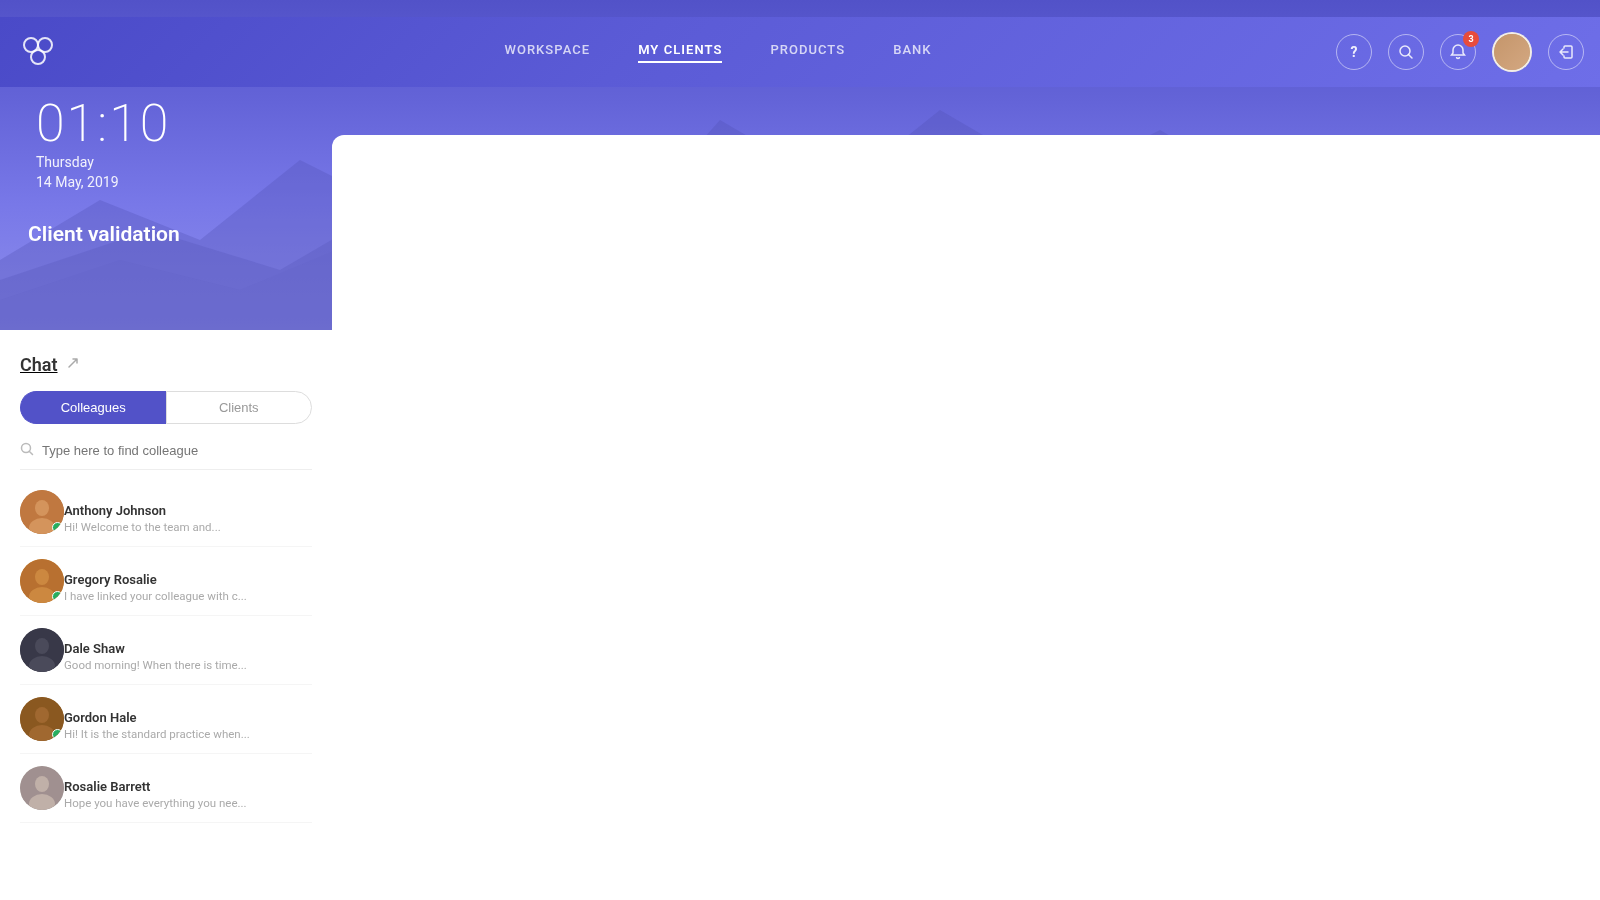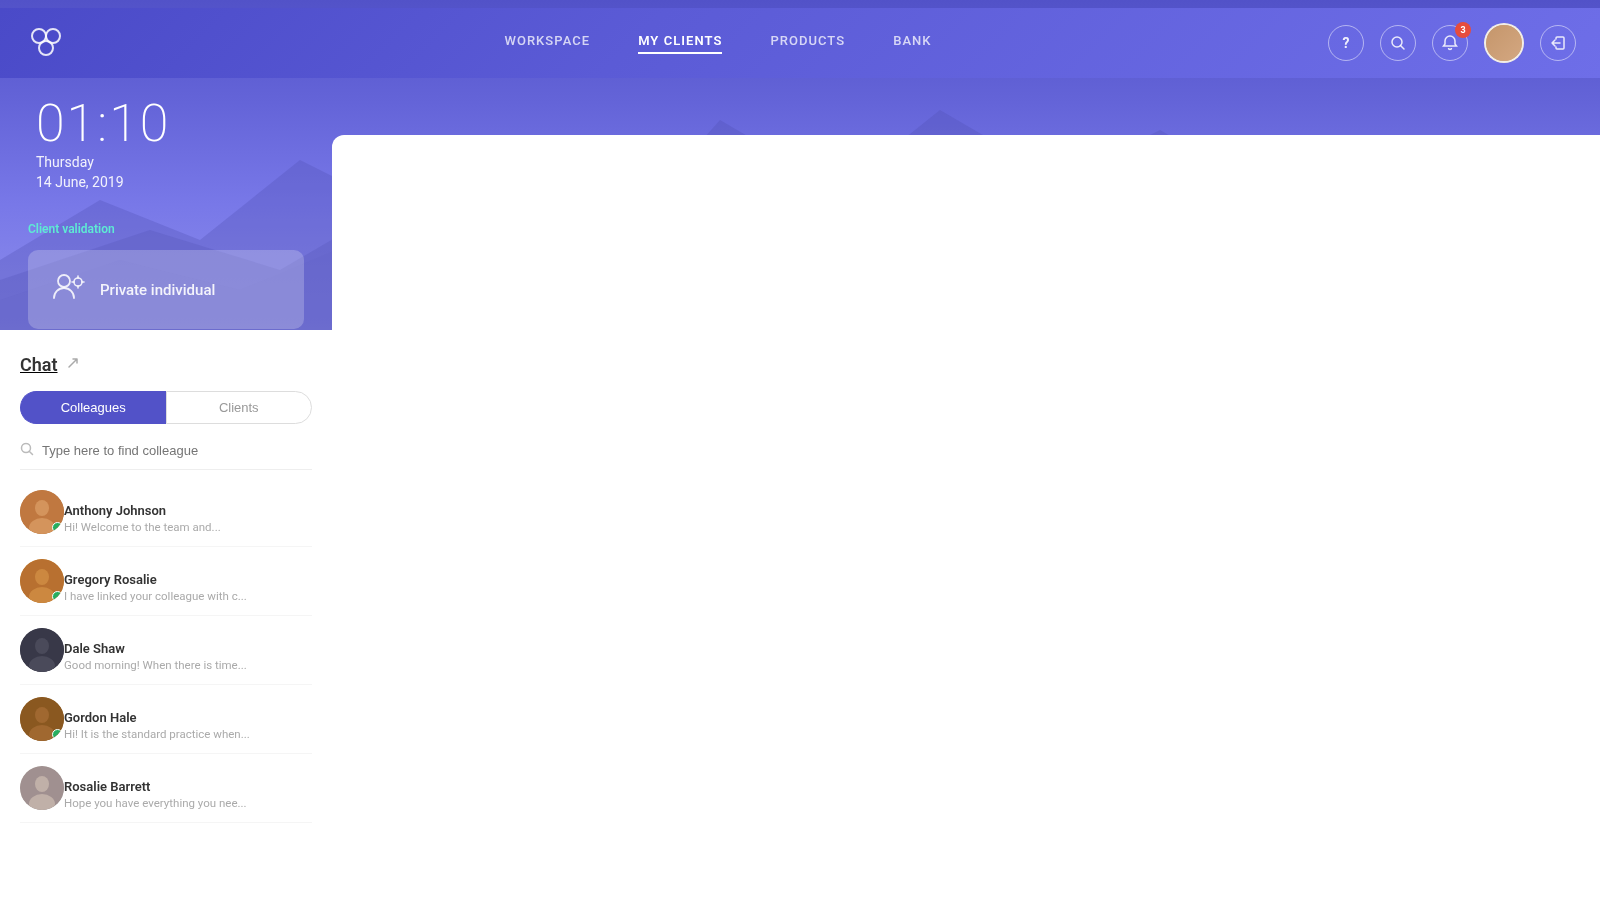--- a/index.html
+++ b/index.html
@@ -8,26 +8,26 @@
       background: #5b5bd6;
       width: 1600px;
       height: 900px;
       overflow: hidden;
       position: relative;
     }
 
     
     .header {
       position: absolute;
-      top: 8px; left: 0; right: 0;
+      top: 17px; left: 0; right: 0;
       height: 70px;
       background: linear-gradient(135deg, #4a4ac8 0%, #5b5bd6 40%, #6e6ee8 100%);
       display: flex;
       align-items: center;
-      padding: 0 24px;
+      padding: 0 16px;
       z-index: 10;
     }
     .header-logo {
       width: 44px;
       height: 44px;
       margin-right: 40px;
     }
     .header-logo svg {
       width: 44px; height: 44px;
     }
@@ -136,22 +136,22 @@
       opacity: 0.9;
       margin-top: 4px;
     }
 
     
     .client-validation {
       padding: 0 28px;
       margin-top: 8px;
     }
     .client-validation-title {
-      color: #5eead4;
-      font-size: 12px;
+      color: #ffffff;
+      font-size: 21px;
       font-weight: 600;
       margin-bottom: 14px;
     }
     .client-validation-card {
       background: rgba(255,255,255,0.22);
       border-radius: 10px;
       padding: 22px 24px;
       display: flex;
       align-items: center;
       gap: 14px;
@@ -369,39 +369,25 @@
     <path d="M0 280 L0 200 L100 140 L200 180 L300 100 L420 160 L520 80 L640 150 L720 60 L840 130 L940 50 L1060 120 L1160 70 L1280 140 L1380 90 L1480 150 L1600 100 L1600 280 Z" fill="rgba(80,80,180,0.3)"></path>
     <path d="M0 280 L0 220 L150 170 L280 210 L400 140 L530 190 L660 110 L780 170 L900 90 L1020 160 L1140 100 L1260 170 L1380 120 L1500 180 L1600 140 L1600 280 Z" fill="rgba(90,90,190,0.35)"></path>
     <path d="M0 280 L0 240 L120 200 L240 230 L360 180 L480 220 L600 160 L700 210 L820 155 L940 200 L1060 165 L1180 205 L1300 170 L1420 210 L1540 180 L1600 200 L1600 280 Z" fill="rgba(100,100,200,0.25)"></path>
   </svg>
 </div>
 
 <div class="left-panel">
   <div class="clock-section">
     <div class="clock-time">01:10</div>
     <div class="clock-date">Thursday</div>
-    <div class="clock-date">14 June, 2019</div>
+    <div class="clock-date">14 May, 2019</div>
   </div>
 
   <div class="client-validation">
     <div class="client-validation-title">Client validation</div>
-    <div class="client-validation-card">
-      <span class="client-icon">
-        <svg width="34" height="28" viewBox="0 0 34 28" fill="none">
-          <circle cx="12" cy="9" r="6" stroke="rgba(255,255,255,0.85)" stroke-width="1.8" fill="none"></circle>
-          <path d="M2 26c0-5.5 4.5-10 10-10s10 4.5 10 10" stroke="rgba(255,255,255,0.85)" stroke-width="1.8" fill="none" stroke-linecap="round"></path>
-          <circle cx="26" cy="10" r="4" stroke="rgba(255,255,255,0.85)" stroke-width="1.6" fill="none"></circle>
-          <line x1="26" y1="6" x2="26" y2="4" stroke="rgba(255,255,255,0.85)" stroke-width="1.6" stroke-linecap="round"></line>
-          <line x1="26" y1="14" x2="26" y2="16" stroke="rgba(255,255,255,0.85)" stroke-width="1.6" stroke-linecap="round"></line>
-          <line x1="22" y1="10" x2="20" y2="10" stroke="rgba(255,255,255,0.85)" stroke-width="1.6" stroke-linecap="round"></line>
-          <line x1="30" y1="10" x2="32" y2="10" stroke="rgba(255,255,255,0.85)" stroke-width="1.6" stroke-linecap="round"></line>
-        </svg>
-      </span>
-      <span class="client-label">Private individual</span>
-    </div>
   </div>
 </div>
 
 <div class="chat-section">
   <div class="chat-header">
     <span class="chat-title">Chat</span>
     <span class="chat-expand-icon">
       <svg width="14" height="14" viewBox="0 0 14 14" fill="none">
         <path d="M3 11L11 3M11 3H7M11 3V7" stroke="#aaa" stroke-width="1.5" stroke-linecap="round" stroke-linejoin="round"></path>
       </svg>

